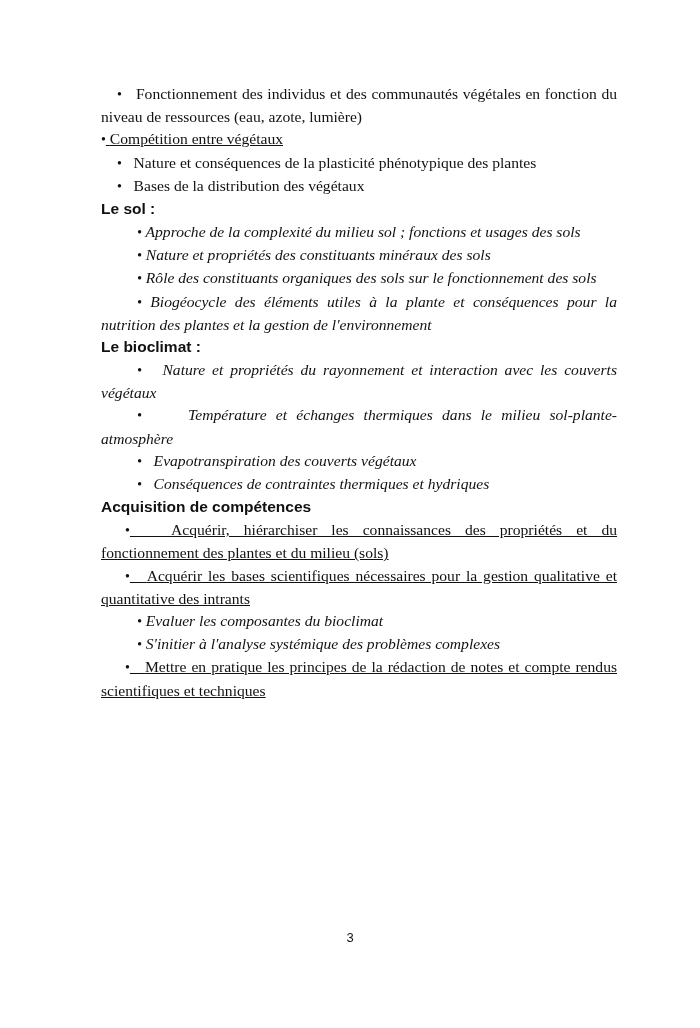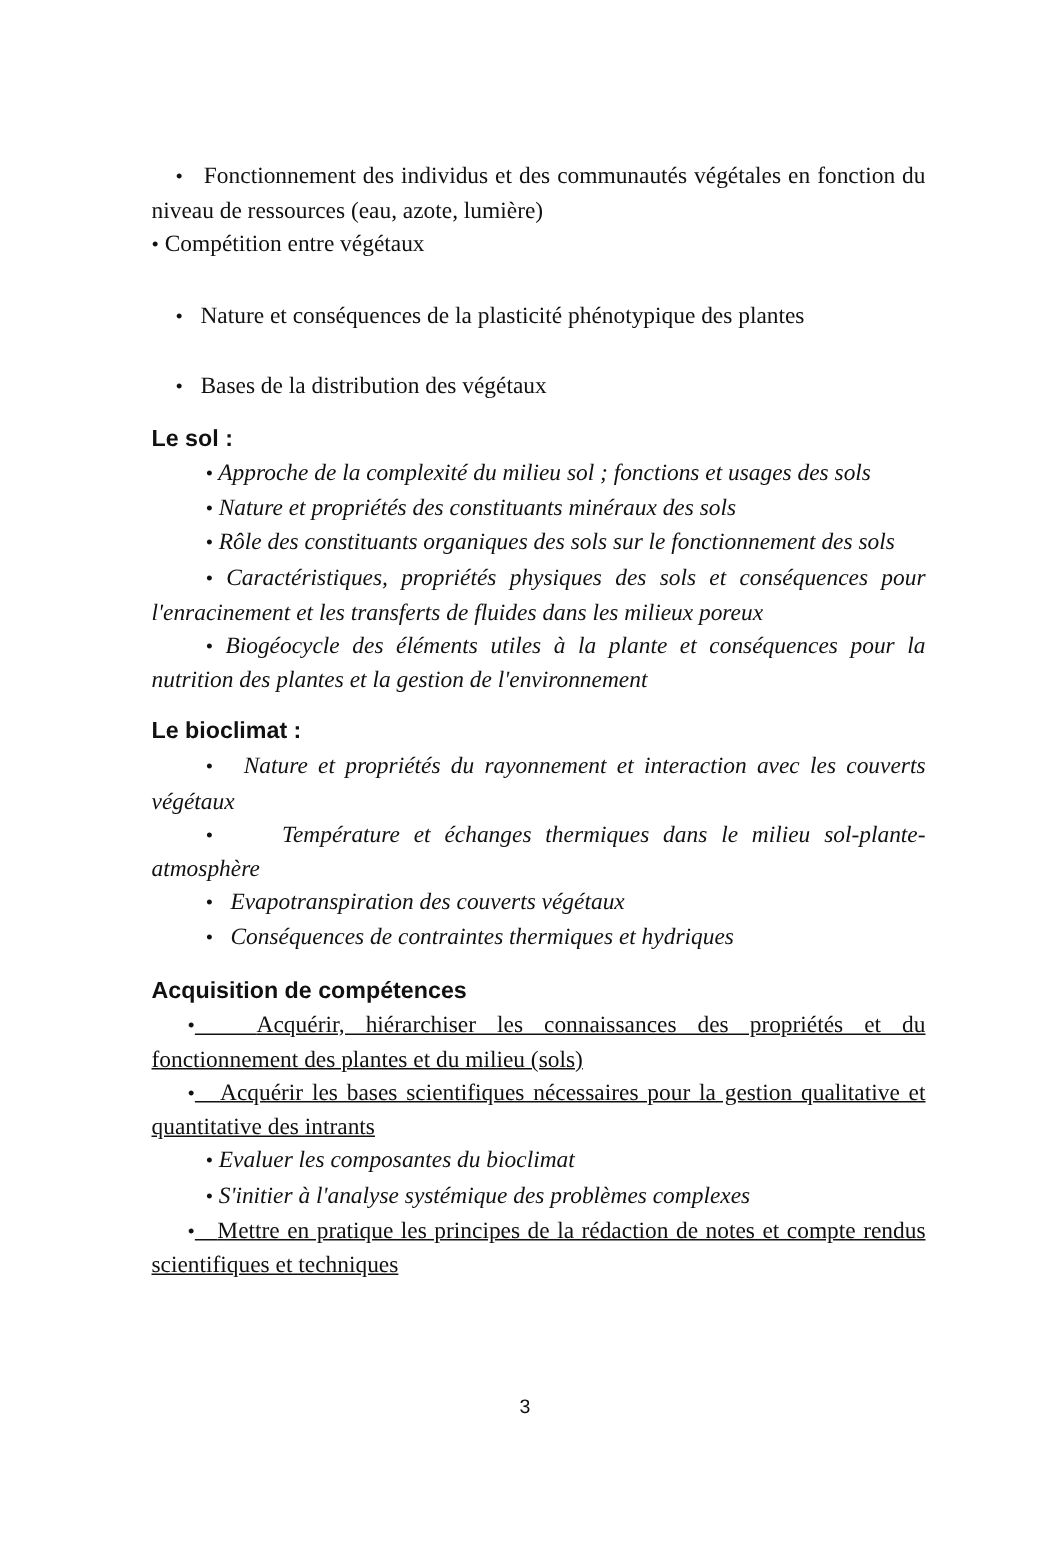--- a/index.html
+++ b/index.html
@@ -1,43 +1,42 @@
 <!DOCTYPE html>
 <html><head>
   <meta charset="utf-8">
   <style>
     html, body { margin: 0; padding: 0; background: #ffffff; }
     body { width: 700px; height: 1028px; position: relative; overflow: hidden; color: #111; }
     .page { position: absolute; left: 101px; top: 83px; width: 516px; font-family: "Liberation Serif", serif; font-size: 15.6px; line-height: 22.2px; }
     .item { position: relative; text-align: justify; text-align-last: left; }
     .item .b { display: inline-block; font-size: 14px; }
-    .heading { font-family: "Liberation Sans", sans-serif; font-weight: bold; font-size: 15.5px; margin-top: 12px; margin-bottom: 1px; line-height: 22px; }
+    .heading { font-family: "Liberation Sans", sans-serif; font-weight: bold; font-size: 15.5px; margin-bottom: 1px; line-height: 22px; }
     .pagenum { position: absolute; left: 0; width: 700px; top: 930px; text-align: center; font-family: "Liberation Sans", sans-serif; font-size: 13px; }
-    .i1 { text-indent: 8px; margin-top: 24px; }
-    .i0 { text-indent: 0px; }
+    .i1 { text-indent: 8px; }
+    .i0 { text-indent: 0px; text-decoration: underline; }
     .i2 { text-indent: 18px; font-style: italic; }
     .i3 { text-indent: 12px; text-decoration: underline; }
   </style>
 </head>
 <body>
 
 <div class="page">
   <div>
     <div class="item i1"><span class="b">•</span>&nbsp;&nbsp; <span>Fonctionnement des individus et des communautés végétales en fonction du niveau de ressources (eau, azote, lumière)</span></div>
     <div class="item i0"><span class="b">•</span> <span>Compétition entre végétaux</span></div>
     <div class="item i1"><span class="b">•</span>&nbsp;&nbsp; <span>Nature et conséquences de la plasticité phénotypique des plantes</span></div>
     <div class="item i1"><span class="b">•</span>&nbsp;&nbsp; <span>Bases de la distribution des végétaux</span></div>
   </div>
 
   <div>
     <div class="heading">Le sol :</div>
     <div class="item i2"><span class="b">•</span> <span>Approche de la complexité du milieu sol ; fonctions et usages des sols</span></div>
     <div class="item i2"><span class="b">•</span> <span>Nature et propriétés des constituants minéraux des sols</span></div>
     <div class="item i2"><span class="b">•</span> <span>Rôle des constituants organiques des sols sur le fonctionnement des sols</span></div>
-    <div class="item i2"><span class="b">•</span> <span>Caractéristiques, propriétés physiques des sols et conséquences pour l'enracinement et les transferts de fluides dans les milieux poreux</span></div>
     <div class="item i2"><span class="b">•</span> <span>Biogéocycle des éléments utiles à la plante et conséquences pour la nutrition  des plantes et la gestion de l'environnement</span></div>
   </div>
 
   <div>
     <div class="heading">Le bioclimat :</div>
     <div class="item i2"><span class="b">•</span>&nbsp;&nbsp; <span>Nature et propriétés du rayonnement  et interaction avec les couverts végétaux</span></div>
     <div class="item i2"><span class="b">•</span>&nbsp;&nbsp;&nbsp;&nbsp; <span>Température et échanges thermiques dans le milieu sol-plante-atmosphère</span></div>
     <div class="item i2"><span class="b">•</span>&nbsp;&nbsp; <span>Evapotranspiration des couverts végétaux</span></div>
     <div class="item i2"><span class="b">•</span>&nbsp;&nbsp; <span>Conséquences de contraintes thermiques et hydriques</span></div>
   </div>

